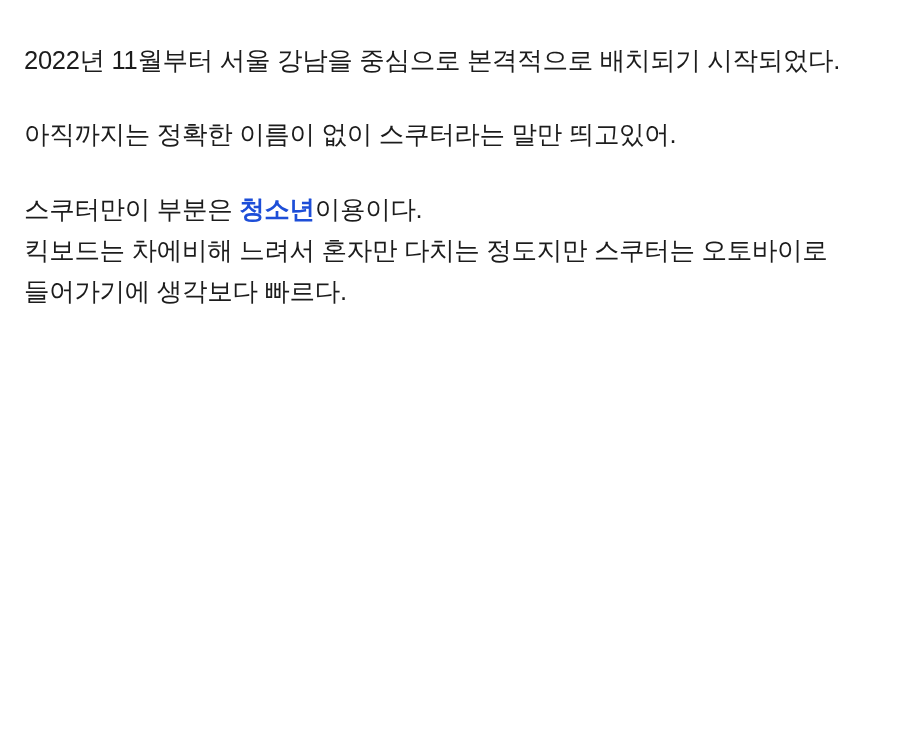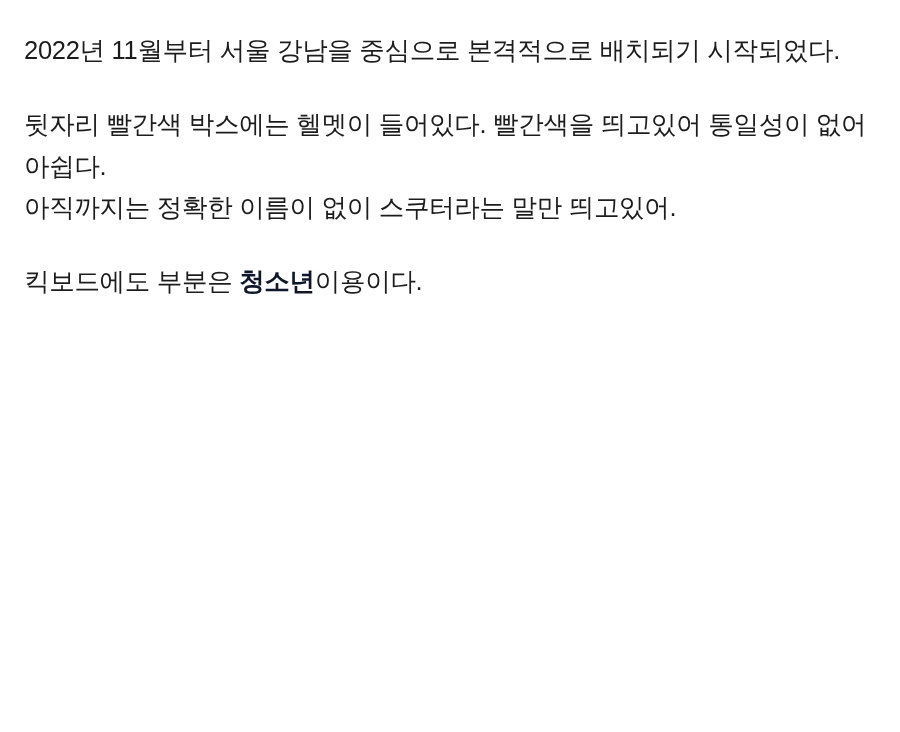--- a/index.html
+++ b/index.html
@@ -11,68 +11,68 @@
     width: 900px;
     height: 732px;
     font-family: "Liberation Sans", "DejaVu Sans", sans-serif;
     color: #1a1a1a;
     overflow: hidden;
   }
   .page {
     box-sizing: border-box;
     width: 900px;
     height: 732px;
-    padding: 30px 24px 0 24px;
+    padding: 40px 24px 0 24px;
     background: #ffffff;
   }
   .article {
     font-size: 25.5px;
     line-height: 1.62;
     letter-spacing: -0.3px;
     color: #1c1c1c;
     word-break: keep-all;
   }
   .para {
     margin: 0;
   }
   .spacer {
     height: 33px;
   }
   .bold {
     font-weight: normal;
   }
   .link {
-    color: #0f172a;
+    color: #1d4ed8;
     font-weight: bold;
     cursor: pointer;
   }
 </style>
 </head>
 <body>
 
 <div class="page">
   <div class="article">
 
     <p class="para">
       <span>2022년 11월부터 서울 강남을 중심으로 본격적으로 배치되기 시작되었다.</span>
     </p>
 
     <div class="spacer"></div>
 
-    <p class="para">
-      <span>뒷자리 빨간색 박스에는 헬멧이 들어있다. 빨간색을 띄고있어 통일성이 없어 아쉽다.</span>
-    </p>
 
     <p class="para">
       <span>아직까지는 정확한 이름이 없이 스쿠터라는 말만 띄고있어.</span>
     </p>
 
     <div class="spacer"></div>
 
     <p class="para">
-      <span>킥보드에도 부분은 </span><span class="link">청소년</span><span class="bold">이용이다.</span>
+      <span>스쿠터만이 부분은 </span><span class="link">청소년</span><span class="bold">이용이다.</span>
     </p>
 
+    <p class="para">
+      <span>킥보드는 차에비해 느려서 혼자만 다치는 정도지만 스쿠터는 오토바이로 들어가기에 생각보다 빠르다.</span>
+    </p>
 
 
 
   </div>
 </div>
 
 </body></html>

